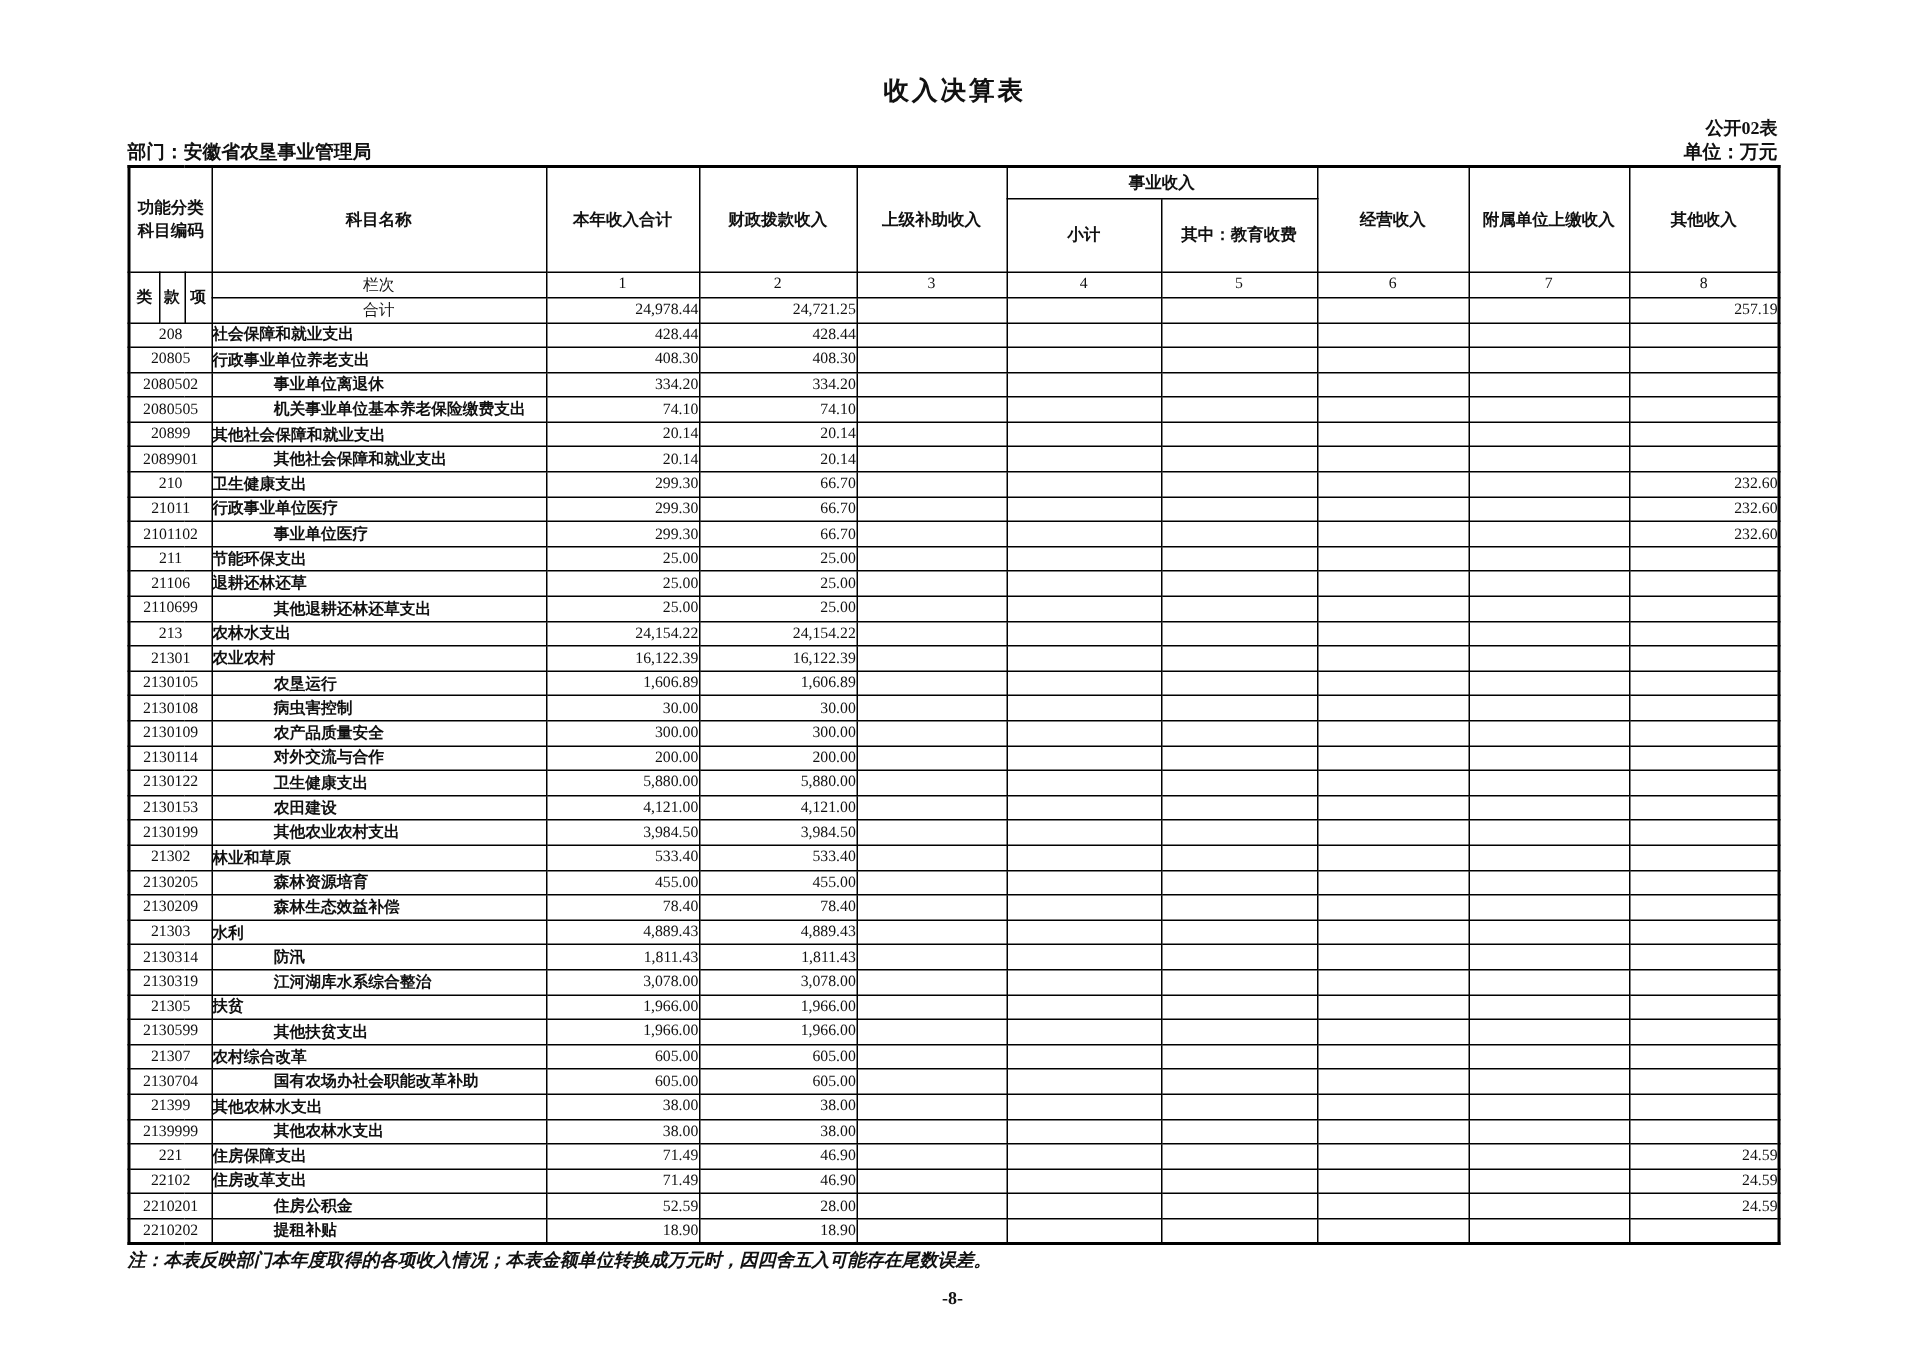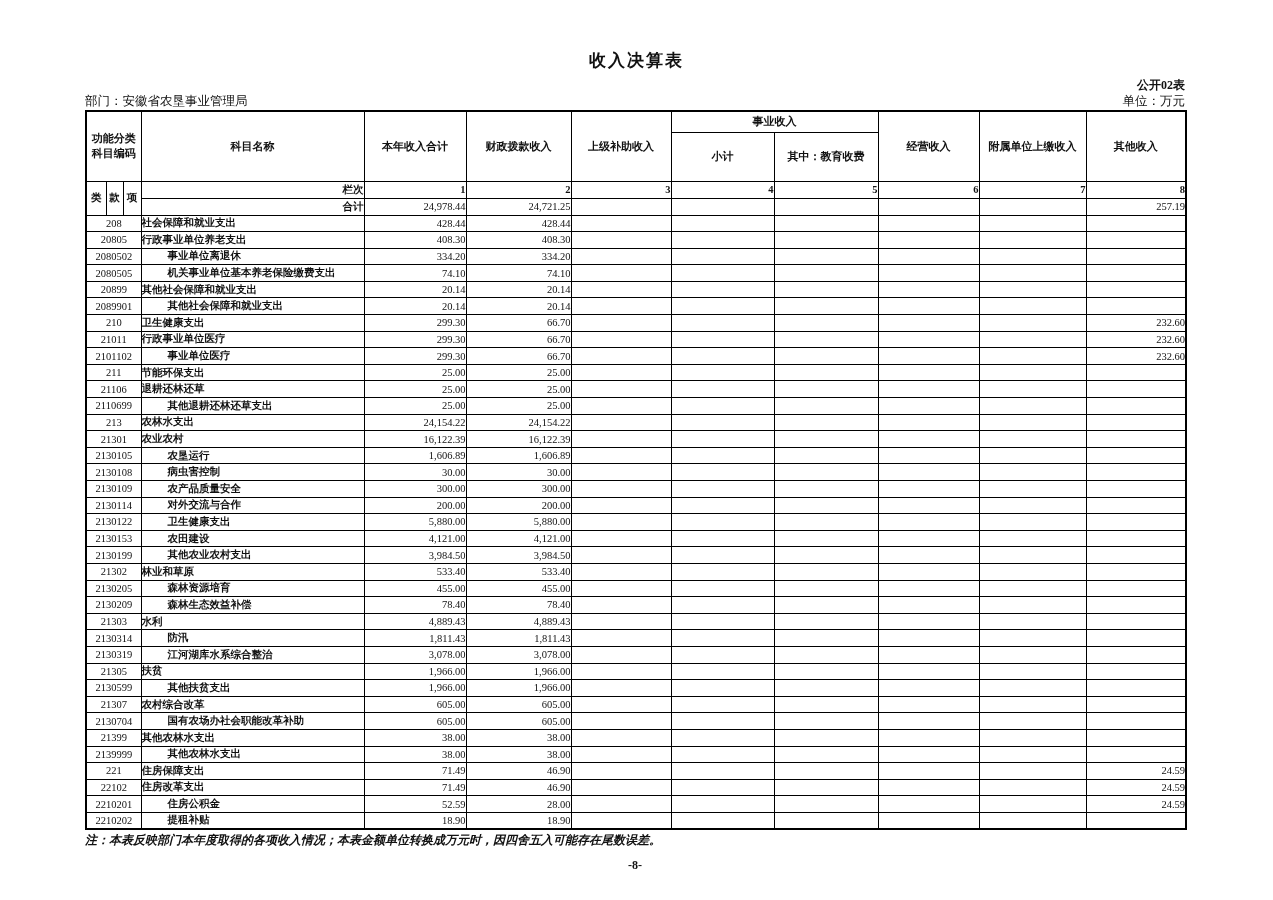--- a/index.html
+++ b/index.html
@@ -32,21 +32,21 @@
     font-size: 12px;
     font-weight: bold;
     margin-top: 6px;
     height: 15px; line-height: 15px; font-family: Liberation Serif, serif;
   }
   .dept-row {
     display: flex;
     justify-content: space-between;
     align-items: flex-end;
     font-size: 12.5px;
-    font-weight: normal;
+    font-weight: bold;
     height: 16px; line-height: 16px;
     margin-bottom: 1px;
   }
   table.main {
     border-collapse: collapse;
     table-layout: fixed;
     width: 1100px;
     border: 2px solid #000;
   }
   table.main th, table.main td {
@@ -58,26 +58,26 @@
     padding: 0;
   }
   table.main th {
     font-weight: bold;
     text-align: center;
     font-size: 11px;
   }
   tr.h1 th.group { height: 21px; }
   tr.h2 th { height: 49px; }
   tr.h3 td, tr.h4 td { height: 17px; }
-  tr.h3 .center, tr.h4 .center { text-align: right; font-weight: bold; }
+  tr.h3 .center, tr.h4 .center { text-align: center; font-weight: normal; }
   .code-sub { text-align: center; font-weight: bold; }
   tr.data-row td { height: 16.6px; }
   td.code { text-align: center; padding-left: 3px; font-size: 10.5px; }
   td.name { text-align: left; padding-left: 3px; font-weight: bold; font-size: 10.5px; }
-  td.name.indent { padding-left: 26px; }
+  td.name.indent { padding-left: 41px; }
   td.num { text-align: right; padding-right: 3px; font-size: 10.5px; }
   .note {
     font-size: 12px;
     font-weight: bold;
     margin-top: 3px;
     height: 15px; line-height: 15px; font-style: italic;
   }
   .pageno {
     text-align: center;
     font-size: 12px;

